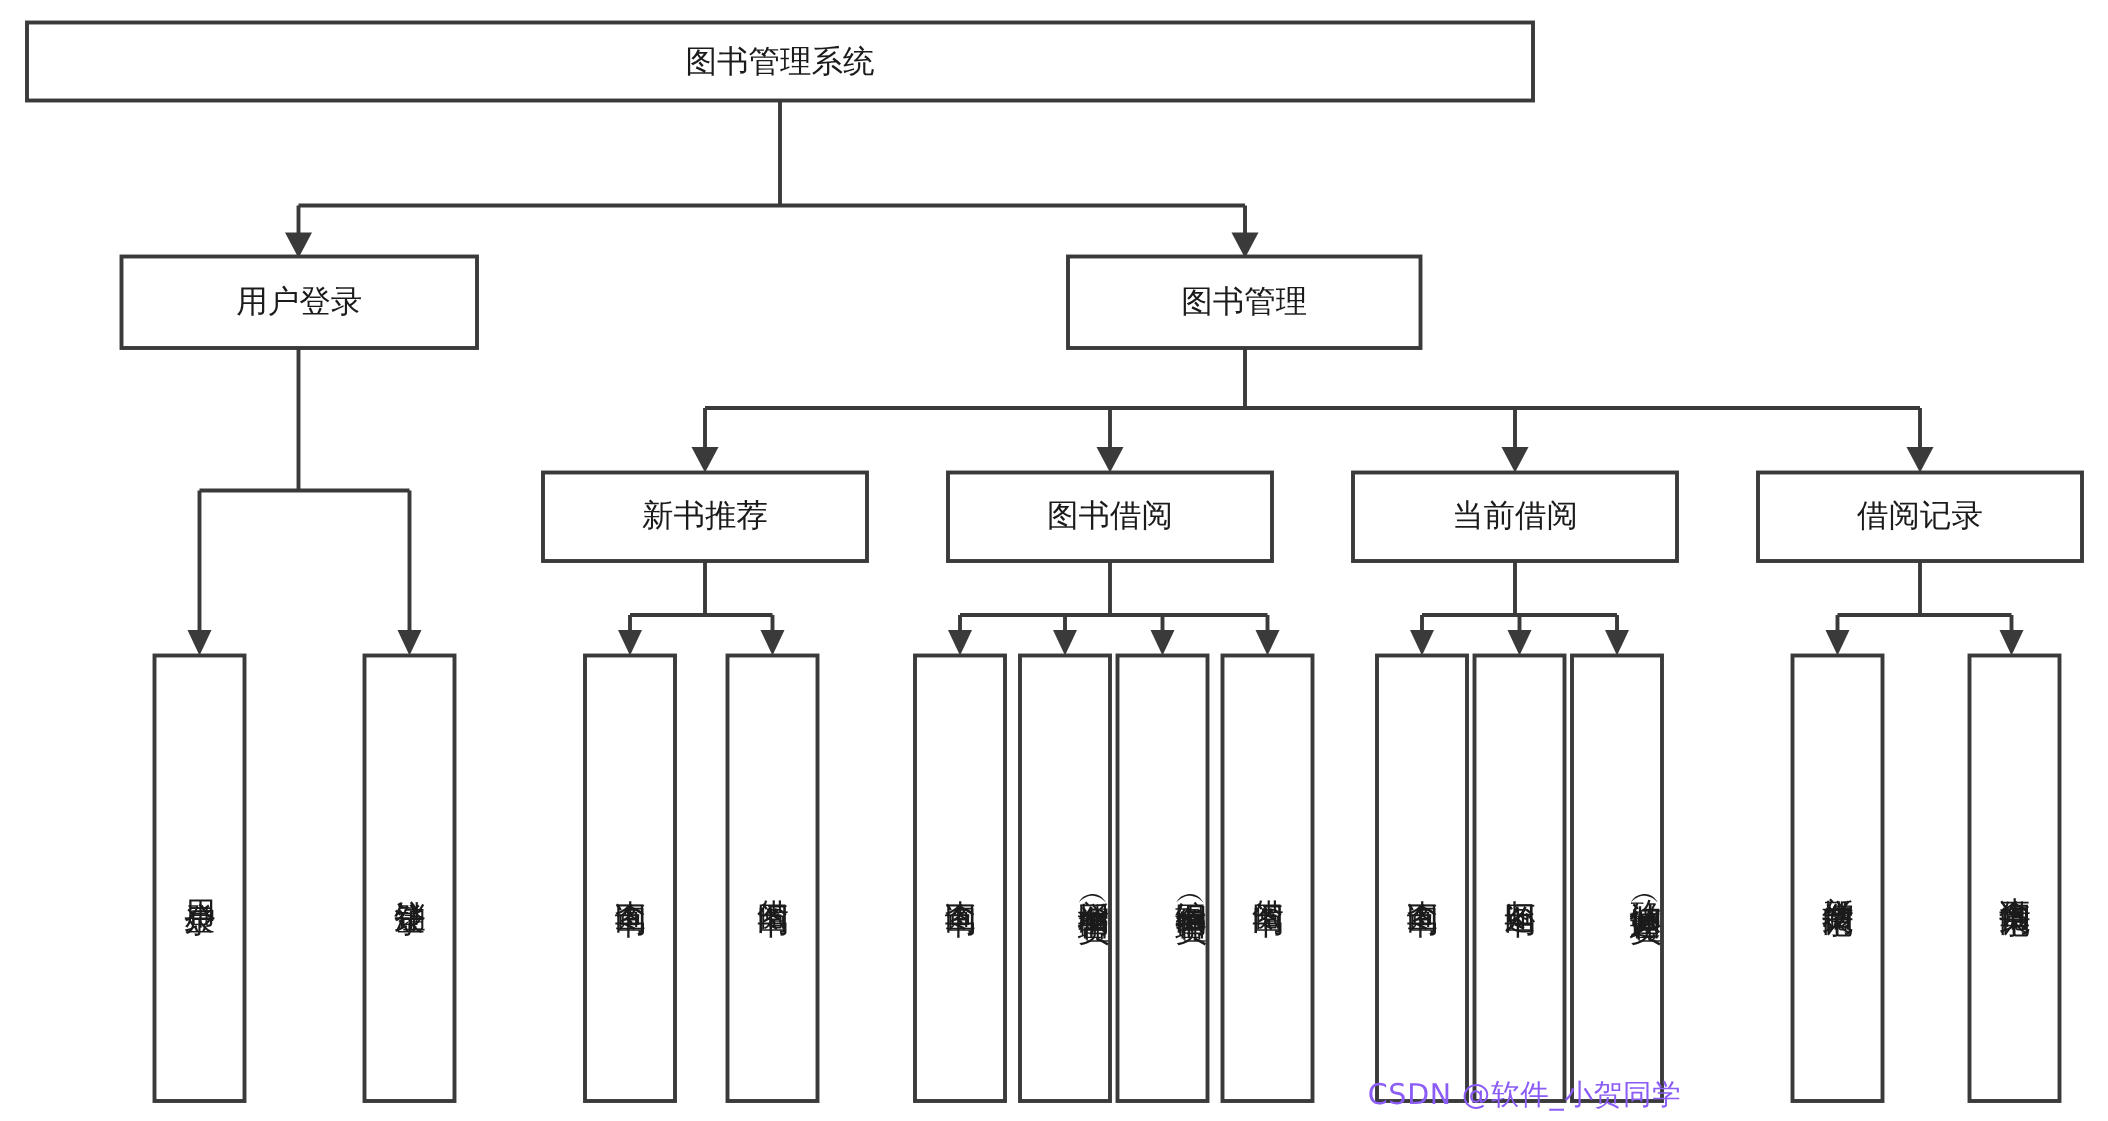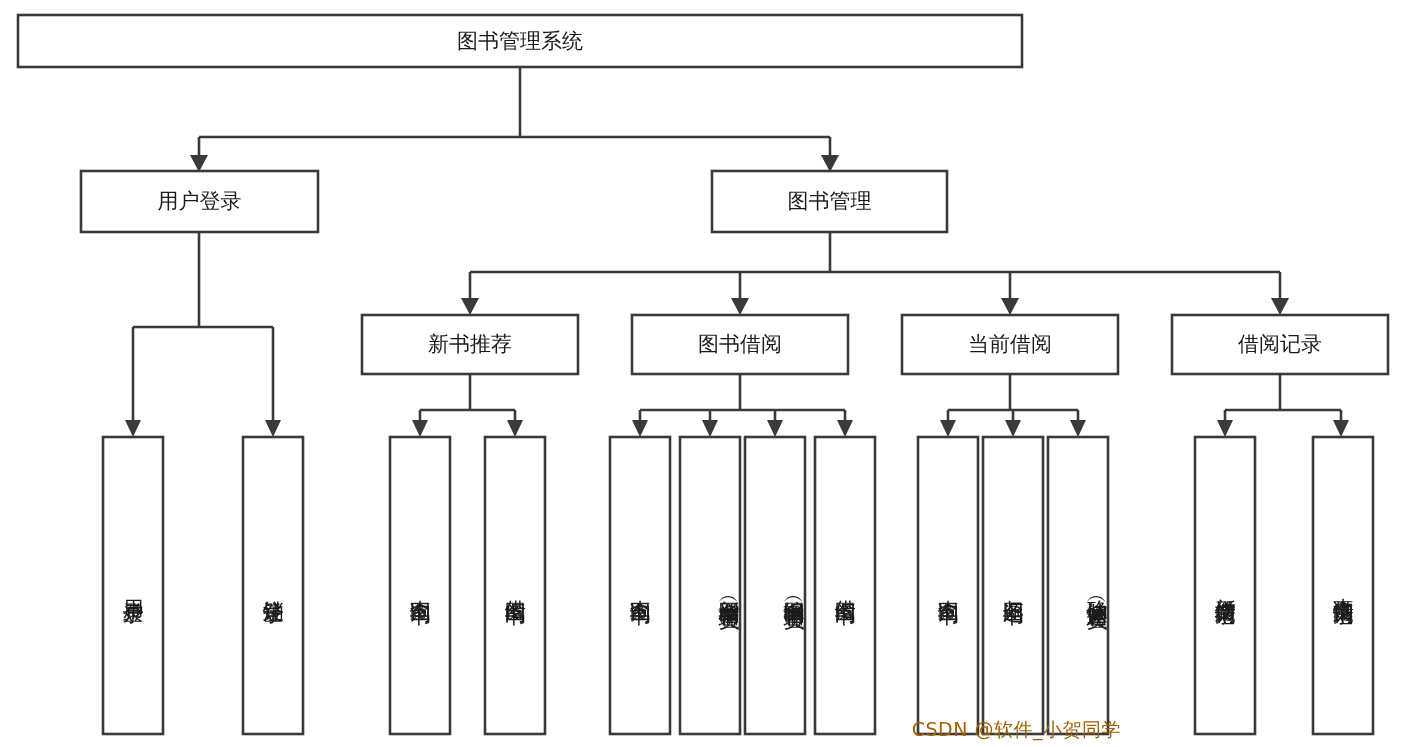--- a/index.html
+++ b/index.html
@@ -65,21 +65,21 @@
     display: flex;
     align-items: center;
     justify-content: center;
   }
   #watermark {
     position: absolute;
     right: 8px;
     bottom: 4px;
     font-family: "DejaVu Sans", "Liberation Sans", sans-serif;
     font-size: 19px;
-    color: #a16207;
+    color: #8b5cf6;
     letter-spacing: 0.5px;
     user-select: none;
   }
 </style>
 </head>
 <body>
 
 <div id="diagram-root">
 
   <svg id="tree-svg" viewBox="0 0 1405 747">

